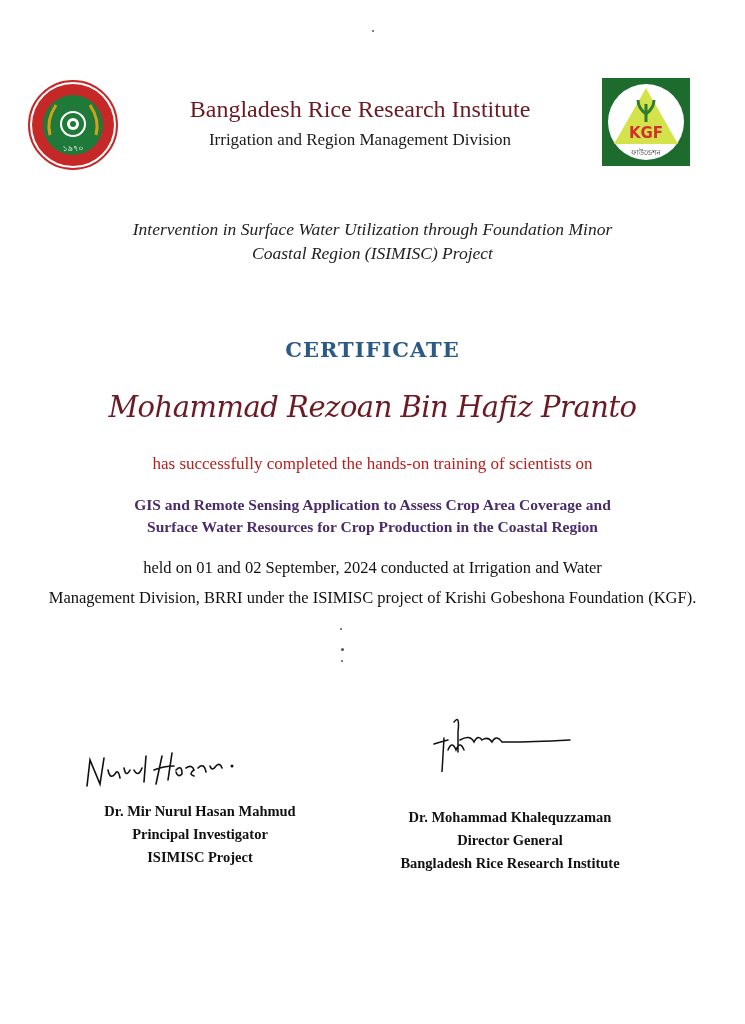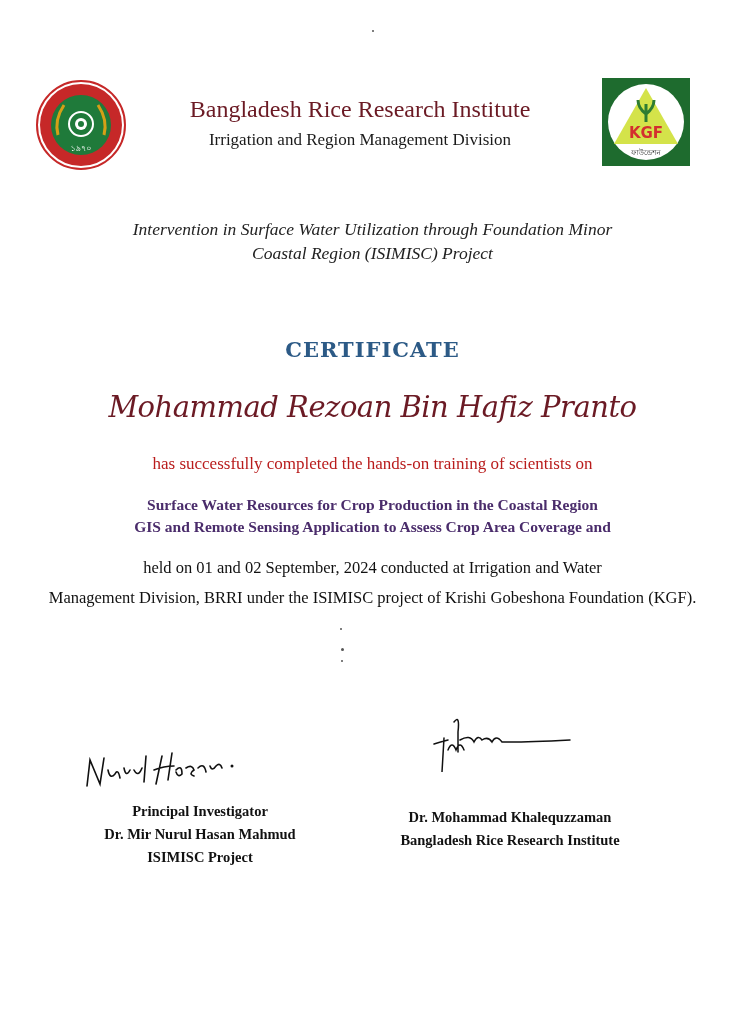--- a/index.html
+++ b/index.html
@@ -1,21 +1,21 @@
 <!DOCTYPE html>
 <html><head>
 <meta charset="utf-8">
 <style>
   html, body { margin:0; padding:0; background:#ffffff; }
   body { width:745px; height:1024px; position:relative; overflow:hidden; font-family:"Liberation Serif", serif; color:#1a1a1a; }
   .abs { position:absolute; }
   .center { left:0; width:745px; text-align:center; }
 
   
-  #brri-logo { left:36px; top:80px; width:90px; height:90px; }
+  #brri-logo { left:28px; top:80px; width:90px; height:90px; }
   #kgf-logo { left:602px; top:78px; width:80px; height:88px; }
 
   .inst-title { left:140px; width:440px; top:96px; text-align:center; font-size:24px; color:#6b1a24; }
   .inst-sub { left:140px; width:440px; top:130px; text-align:center; font-size:17px; color:#1a1a1a; }
 
   .project { left:60px; width:625px; top:217px; text-align:center; font-style:italic; font-size:17.5px; line-height:24px; color:#222; }
 
   .cert-title { top:337px; font-size:21px; letter-spacing:1px; color:#2c5a86; font-weight:bold; font-family:"DejaVu Serif", serif; }
 
   .recipient { top:390px; font-size:29px; font-style:italic; color:#6b1a24; font-family:"DejaVu Serif", serif; letter-spacing:-0.5px; }
@@ -70,22 +70,22 @@
   <div>Coastal Region (ISIMISC) Project</div>
 </div>
 
 <div class="abs center cert-title">CERTIFICATE</div>
 
 <div class="abs center recipient">Mohammad Rezoan Bin Hafiz Pranto</div>
 
 <div class="abs center completed">has successfully completed the hands-on training of scientists on</div>
 
 <div class="abs training">
+  <div>GIS and Remote Sensing Application to Assess Crop Area Coverage and</div>
   <div>Surface Water Resources for Crop Production in the Coastal Region</div>
-  <div>GIS and Remote Sensing Application to Assess Crop Area Coverage and</div>
 </div>
 
 <div class="abs center held">held on 01 and 02 September, 2024  conducted at Irrigation and Water</div>
 <div class="abs center held2">Management Division, BRRI under the ISIMISC project of Krishi Gobeshona Foundation (KGF).</div>
 
 <div class="dots">
   <span style="left:340px;top:628px;"></span>
   <span style="left:341px;top:648px;width:3px;height:3px;"></span>
   <span style="left:341px;top:660px;"></span>
   <span style="left:372px;top:30px;"></span>
@@ -94,21 +94,22 @@
 <svg class="sig-svg" style="left:82px;top:748px;" width="170" height="45" viewBox="0 0 170 45">
   <path d="M5 38 L8 12 L18 36 L22 10 M26 22 Q28 32 33 26 Q36 20 38 30 M42 20 Q44 30 48 22 M52 22 Q56 30 60 20 M64 8 L62 34 M80 8 L74 36 M72 22 Q82 18 92 18 M90 5 L86 32 M94 22 Q100 16 100 26 Q96 30 94 24 M104 20 Q110 16 112 22 Q106 26 112 28 M116 20 Q122 14 124 24 M128 18 Q130 24 134 18 Q138 14 140 20" stroke="#111" stroke-width="1.6" fill="none" stroke-linecap="round"></path>
   <circle cx="150" cy="18" r="1.5" fill="#111"></circle>
 </svg>
 
 <svg class="sig-svg" style="left:430px;top:712px;" width="150" height="60" viewBox="0 0 150 60">
   <path d="M4 32 Q10 30 18 28 M14 26 L12 60 M18 38 Q22 28 26 38 Q30 28 34 38 M24 10 Q30 2 28 20 L28 40 M30 28 Q40 22 44 30 Q48 22 52 28 Q58 24 62 30 Q66 22 72 30 L80 30 Q100 30 140 28" stroke="#111" stroke-width="1.5" fill="none" stroke-linecap="round"></path>
 </svg>
 
 <div id="sig-left" class="abs sig-block">
+  <div>Dr. Mir Nurul Hasan Mahmud</div>
   <div>Principal Investigator</div>
-  <div>Dr. Mir Nurul Hasan Mahmud</div>
   <div>ISIMISC Project</div>
 </div>
 
 <div id="sig-right" class="abs sig-block">
   <div>Dr. Mohammad Khalequzzaman</div>
+  <div>Director General</div>
   <div>Bangladesh Rice Research Institute</div>
 </div>
 
 </body></html>

